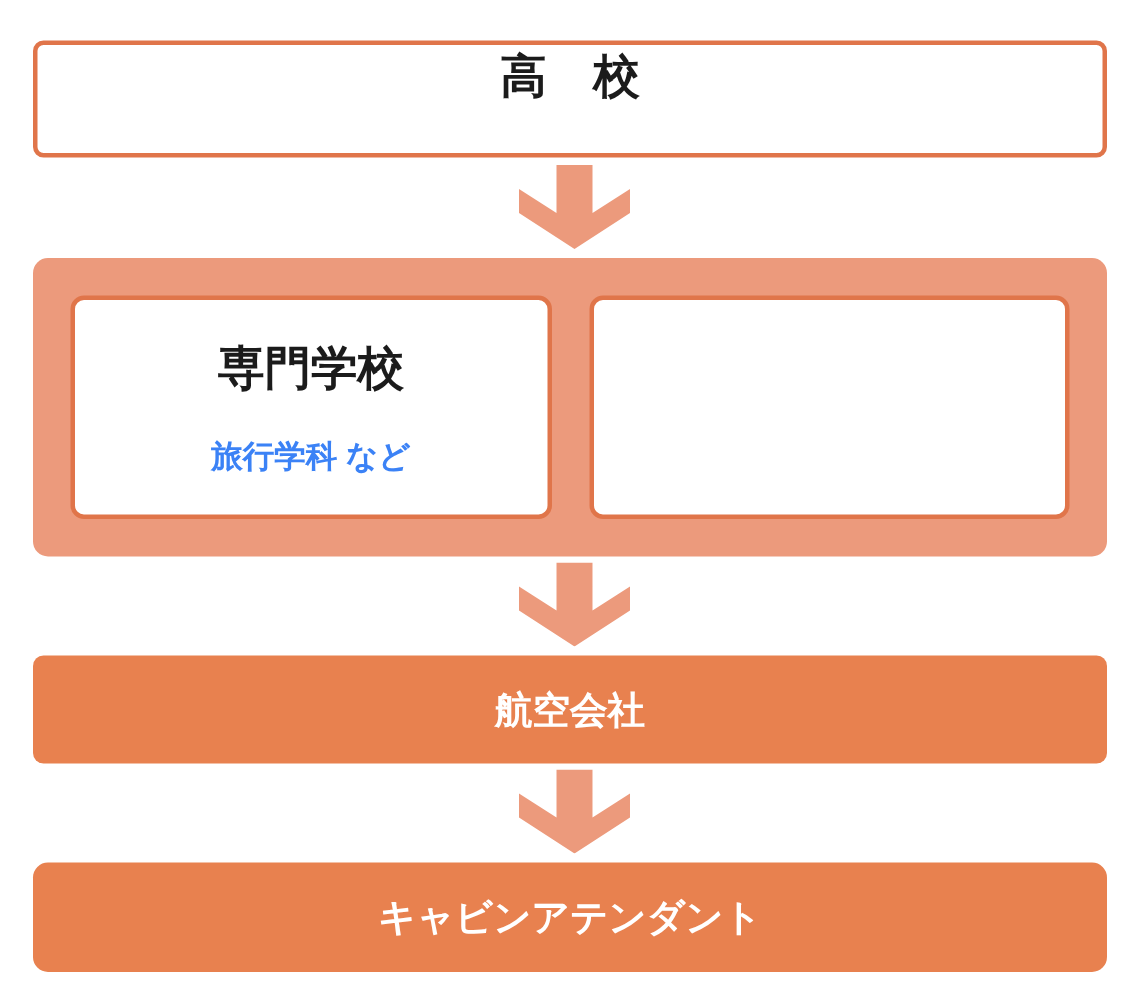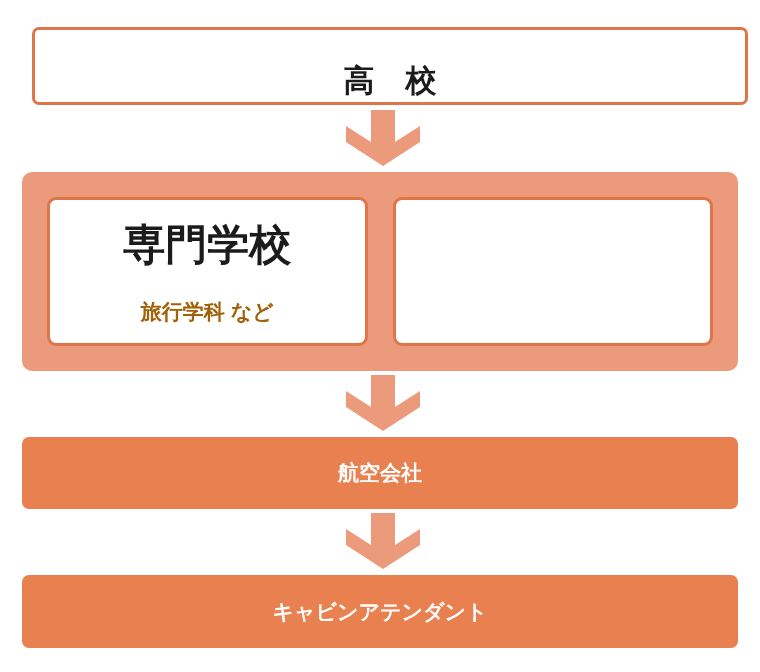--- a/index.html
+++ b/index.html
@@ -7,27 +7,27 @@
     position: relative;
     width: 760px;
     height: 672px;
     background: #ffffff;
     font-family: "Liberation Sans", "DejaVu Sans", sans-serif;
     font-weight: 700;
     overflow: hidden;
   }
   .top-box {
     position: absolute;
-    left: 32px; top: 27px;
+    left: 22px; top: 27px;
     width: 716px; height: 78px;
     box-sizing: border-box;
     background: #ffffff;
     border: 3px solid #E0754A;
     border-radius: 7px;
-    display: flex; align-items: flex-end; justify-content: center;
+    display: flex; align-items: flex-start; justify-content: center;
     font-size: 31px;
     color: #1B1B1B;
   }
   .arrow {
     position: absolute;
     left: 346px;
     width: 74px; height: 56px;
     line-height: 0;
   }
   .arrow-1 { top: 110px; }
@@ -50,42 +50,42 @@
     background: #ffffff;
     border: 3px solid #E0754A;
     border-radius: 9px;
     display: flex;
     flex-direction: column;
     align-items: center;
     justify-content: center;
     text-align: center;
   }
   .option-title {
-    font-size: 42px;
+    font-size: 31px;
     line-height: 1.35;
     color: #1B1B1B;
   }
   .option-note {
     font-size: 21px;
     margin-top: 24px;
-    color: #a16207;
+    color: #3b82f6;
   }
   .solid-bar {
     position: absolute;
     left: 22px;
     width: 716px;
     box-sizing: border-box;
     background: #E8814F;
     border-radius: 7px;
     display: flex; align-items: center; justify-content: center;
     color: #ffffff;
-    font-size: 21px;
+    font-size: 25px;
   }
   .solid-bar-1 { top: 437px; height: 72px; }
-  .solid-bar-2 { top: 575px; height: 73px; }
+  .solid-bar-2 { top: 575px; height: 73px; border-radius: 10px; }
 </style>
 </head>
 <body>
 
 <div class="canvas">
 
   <div class="top-box">
     <span>高　校</span>
   </div>
 

